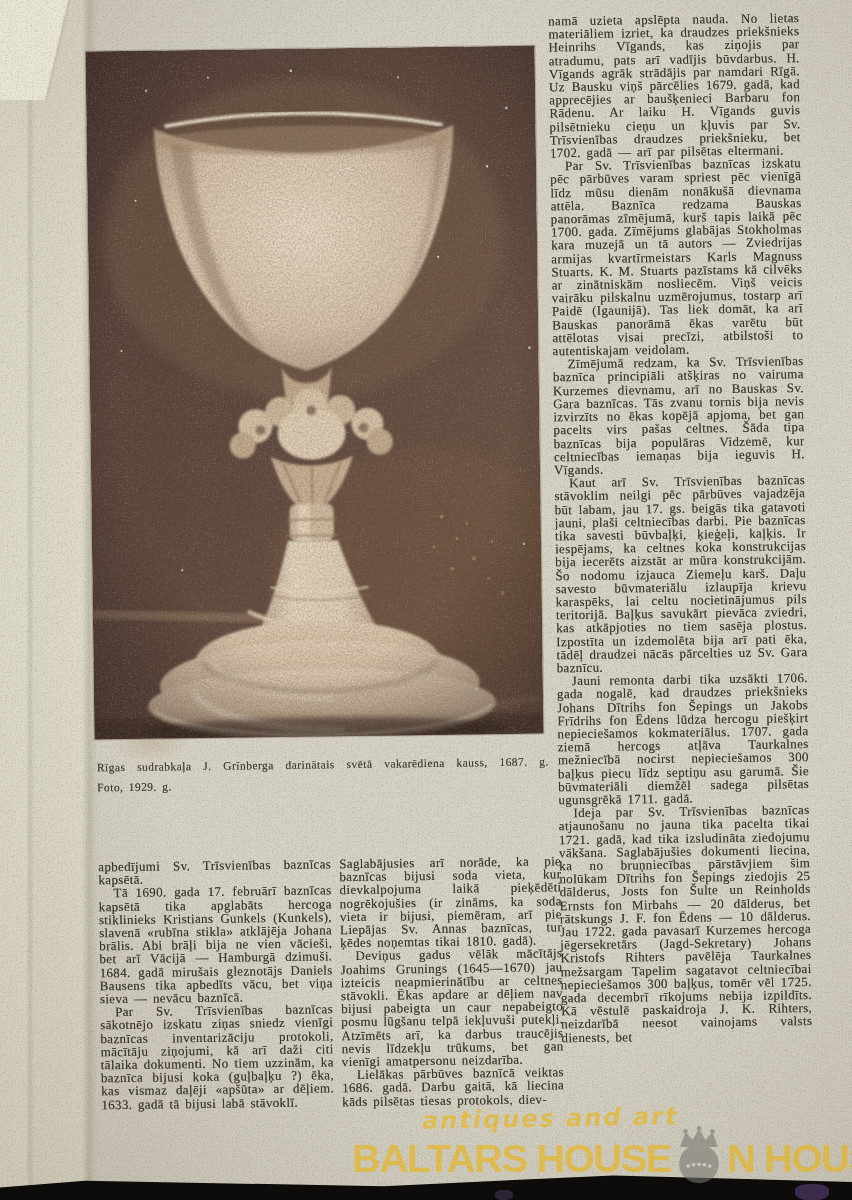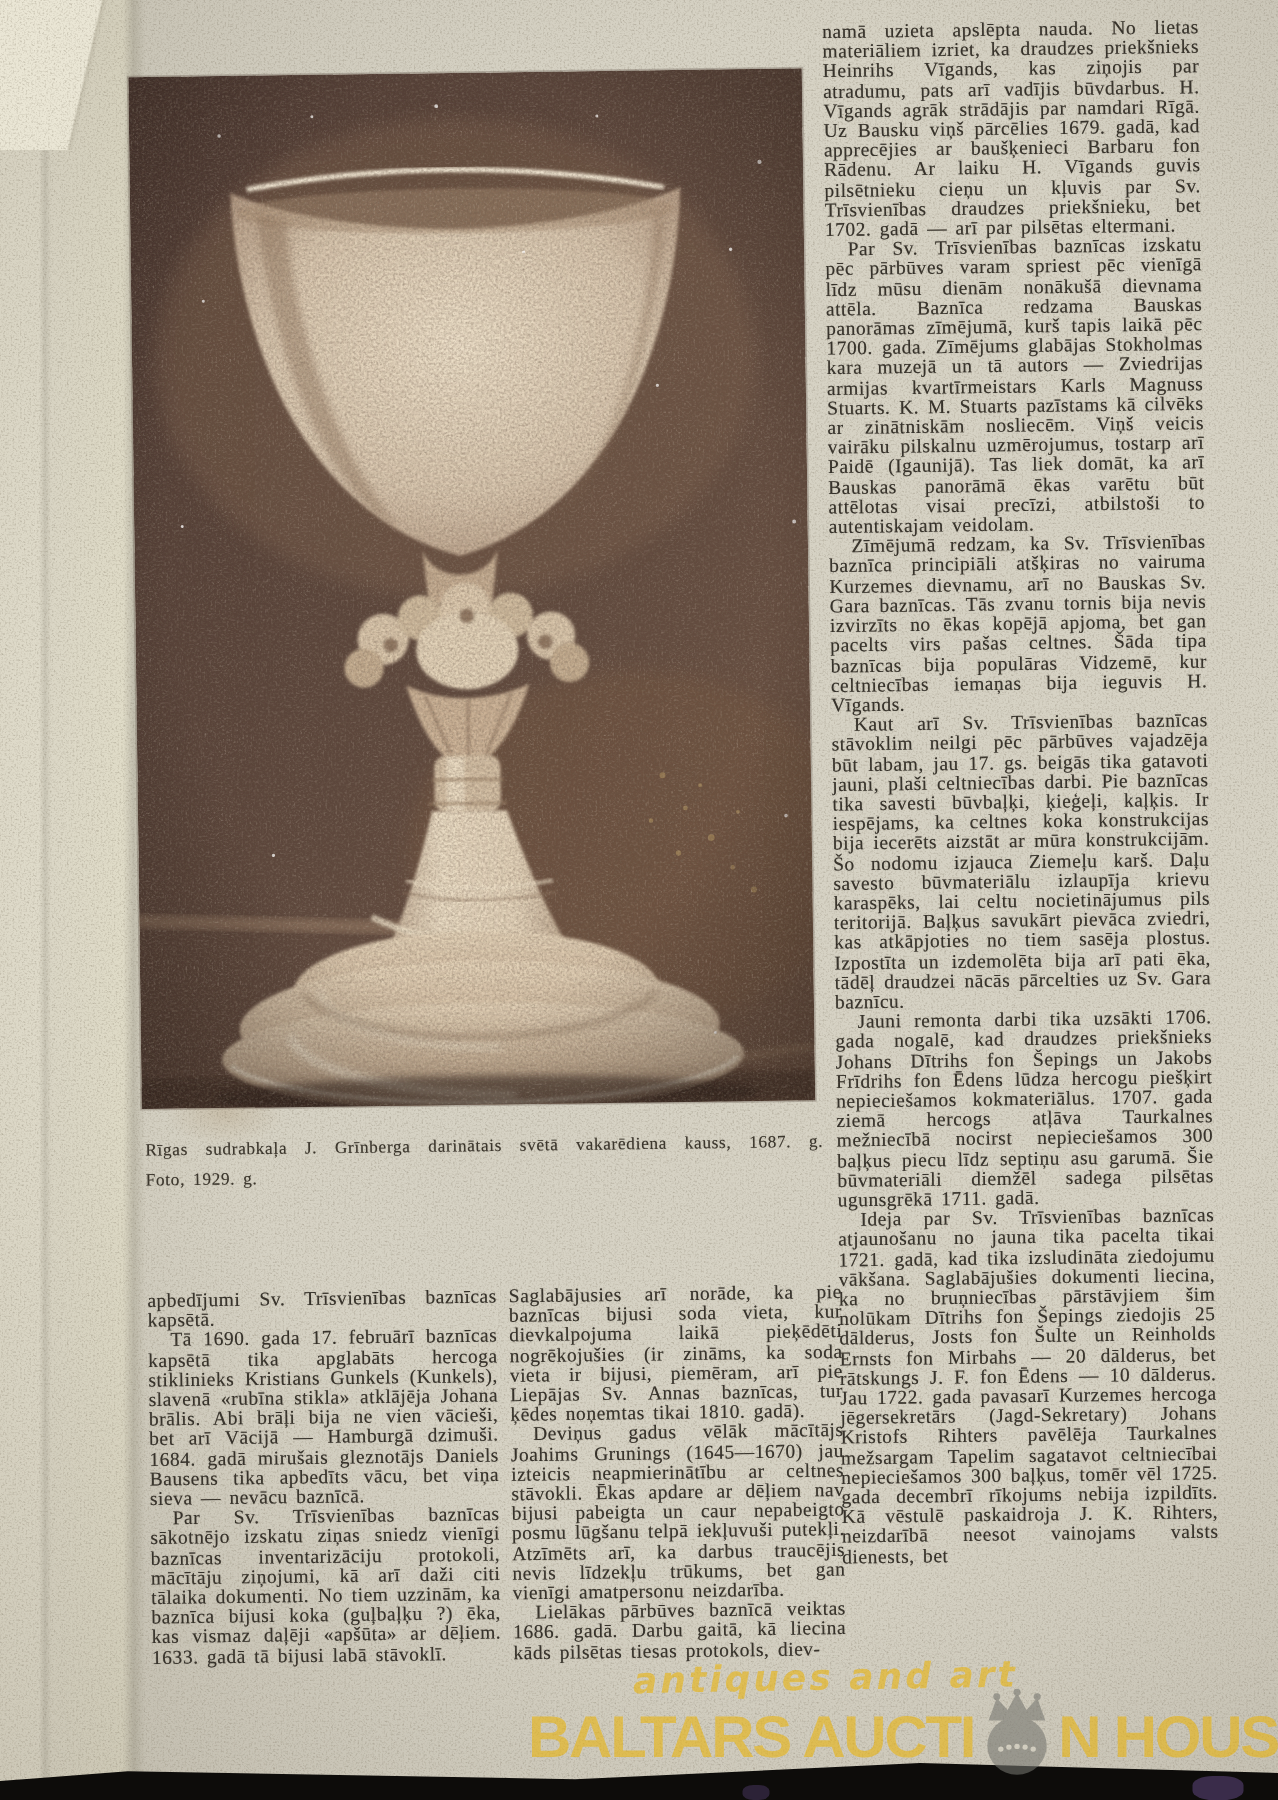--- a/index.html
+++ b/index.html
@@ -225,21 +225,21 @@
 
   <div class="col col-bm">
     <p class="cont">Saglabājusies arī norāde, ka pie baznīcas bijusi soda vieta, kur dievkalpojuma laikā pieķēdēti nogrēkojušies (ir zināms, ka soda vieta ir bijusi, piemēram, arī pie Liepājas Sv. Annas baznīcas, tur ķēdes noņemtas tikai 1810. gadā).</p>
     <p>Deviņus gadus vēlāk mācītājs Joahims Grunings (1645—1670) jau izteicis neapmierinātību ar celtnes stāvokli. Ēkas apdare ar dēļiem nav bijusi pabeigta un caur nepabeigto posmu lūgšanu telpā iekļuvuši putekļi. Atzīmēts arī, ka darbus traucējis nevis līdzekļu trūkums, bet gan vienīgi amatpersonu neizdarība.</p>
     <p>Lielākas pārbūves baznīcā veiktas 1686. gadā. Darbu gaitā, kā liecina kāds pilsētas tiesas protokols, diev-</p>
   </div>
 </div>
 
 <div class="watermark">
   <div class="wm-tagline">antiques and art</div>
-  <div class="wm-brand"><span>BALTARS AUCTI</span><span class="wm-logo"><svg width="54" height="62" viewBox="0 0 60 66">
+  <div class="wm-brand"><span>BALTARS HOUSE</span><span class="wm-logo"><svg width="54" height="62" viewBox="0 0 60 66">
       <g fill="#75756f">
         <path d="M9,24 L15,7 L23,16 L30,3 L37,16 L45,7 L51,24 Z"></path>
         <circle cx="15" cy="6" r="2.6"></circle>
             <circle cx="30" cy="2.6" r="2.6"></circle>
             <circle cx="45" cy="6" r="2.6"></circle>
         <circle cx="30" cy="43" r="22"></circle>
       </g>
       <g fill="#d6d2c4">
         <circle cx="18" cy="45.5" r="2"></circle>
             <circle cx="24" cy="44" r="2"></circle>

